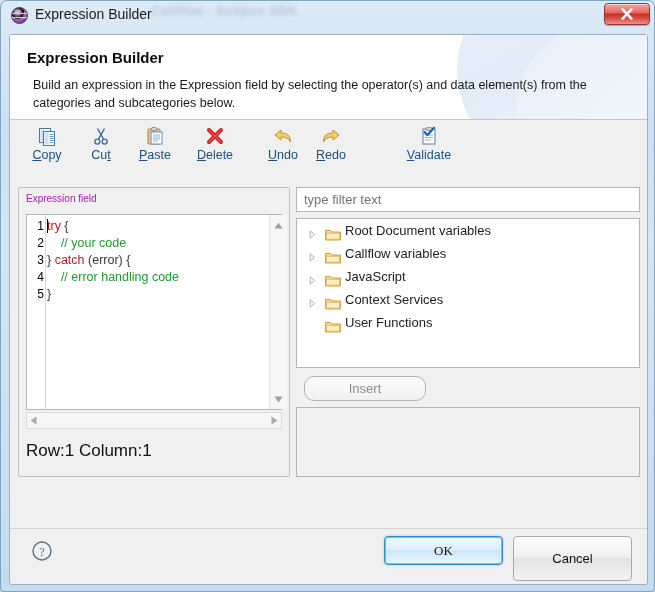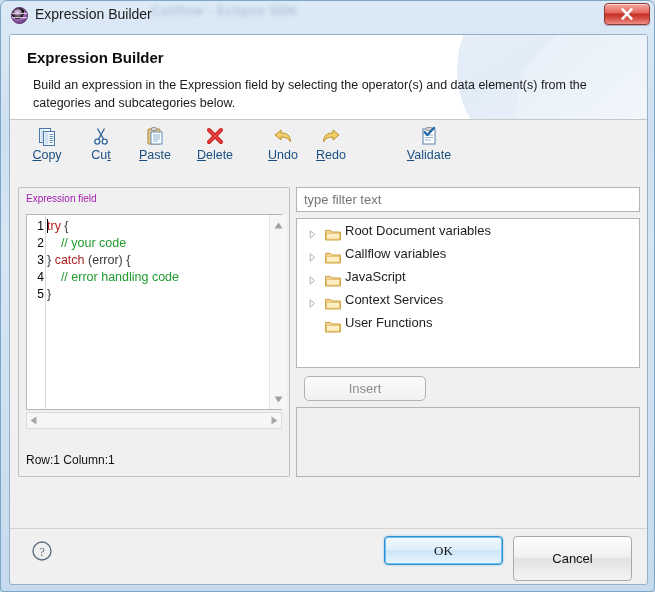--- a/index.html
+++ b/index.html
@@ -196,21 +196,21 @@
     position: absolute; left: 7px; top: 224px;
     width: 256px; height: 17px;
     background: #f6f6f6;
     border: 1px solid #dcdcdc;
     display: flex; align-items: center; justify-content: space-between;
     padding: 0 3px;
     cursor: pointer;
   }
   #rowcol {
     position: absolute; left: 7px; top: 253px;
-    font-size: 12px; color: #111; margin-top: 12px;
+    font-size: 17px; color: #111;
   }
 
   
   #filter-input {
     position: absolute; left: 286px; top: 152px;
     width: 344px; height: 25px;
     background: #fff;
     border: 1px solid #b5b5b5;
     font-family: Liberation Sans, sans-serif;
     font-size: 13px;
@@ -233,21 +233,21 @@
     cursor: pointer;
   }
   .tnode .arrow { width: 16px; display:flex; align-items:center; }
   .tnode .fold  { width: 20px; display:flex; align-items:center; }
   .tnode .tlab  { font-size: 13px; color: #1d1d1d; }
 
   #insert-btn {
     position: absolute; left: 294px; top: 341px;
     width: 122px; height: 25px;
     border: 1px solid #b2b2b2;
-    border-radius: 5px;
+    border-radius: 10px;
     background: linear-gradient(180deg,#fbfbfb 0%, #f1f1f1 100%);
     color: #8c8c8c;
     font-family: "Liberation Sans", sans-serif;
     font-size: 13px;
     cursor: default;
   }
   #desc-box {
     position: absolute; left: 286px; top: 372px;
     width: 344px; height: 70px;
     background: #f0f0f0;

